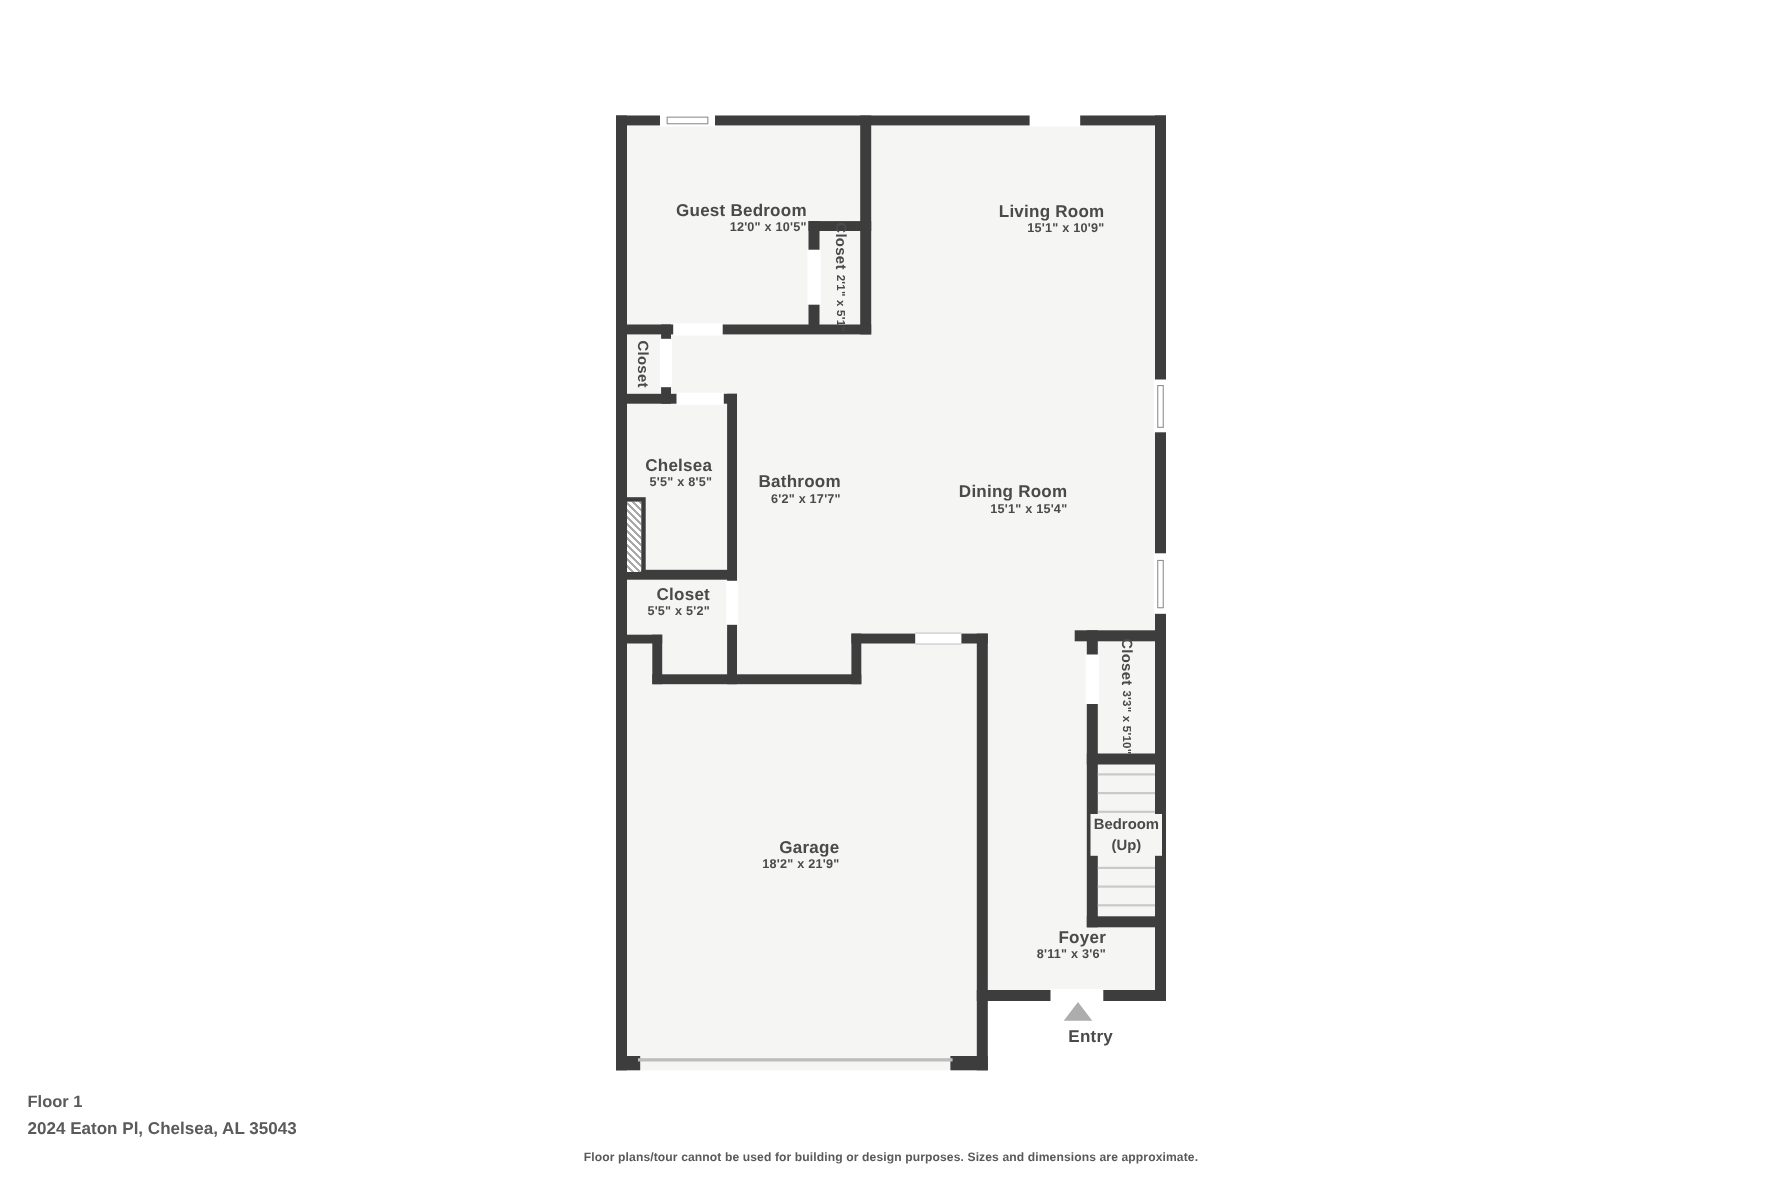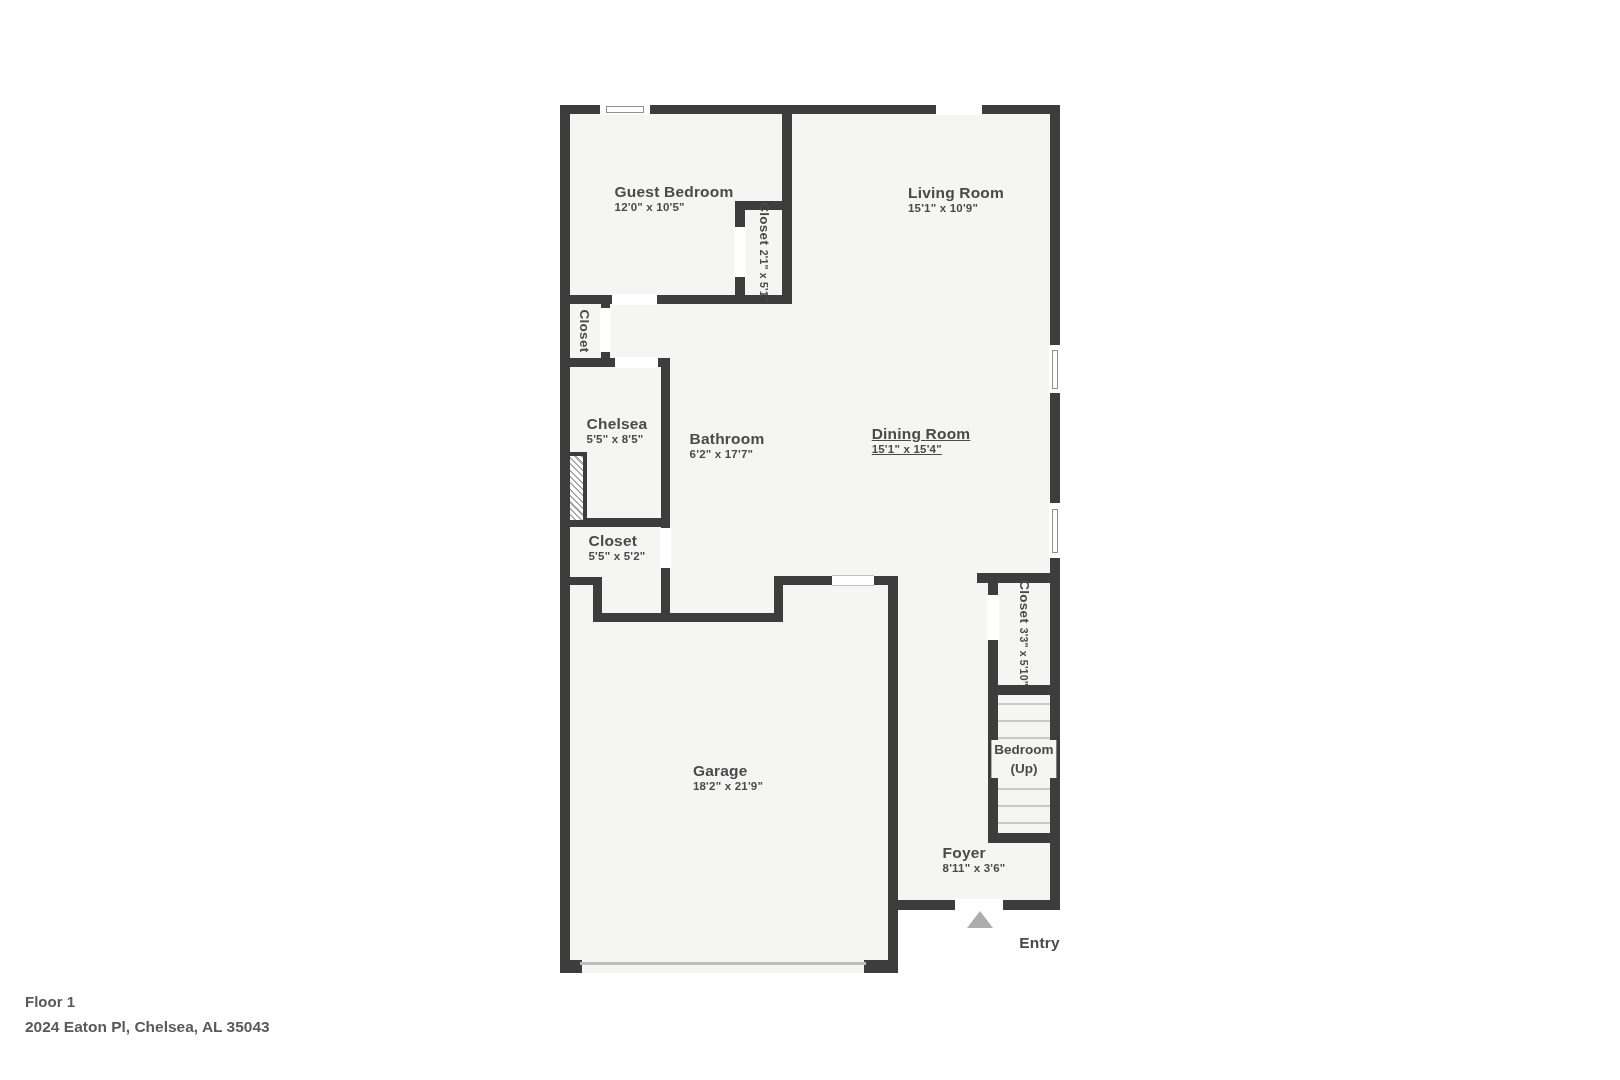--- a/index.html
+++ b/index.html
@@ -8,21 +8,21 @@
   }
   html,body{margin:0;padding:0;background:#ffffff;}
   #stage{position:relative;width:1620px;height:1080px;background:#ffffff;overflow:hidden;
          font-family:"Liberation Sans",sans-serif;color:var(--text);}
   .floor{position:absolute;background:var(--floor);}
   .w{position:absolute;background:var(--wall);}
   .gap{position:absolute;background:#ffffff;}
   .opening{position:absolute;background:#ffffff;border-top:1px solid #c2c2c2;border-bottom:1px solid #c2c2c2;box-sizing:border-box;}
   .sash{position:absolute;background:#ffffff;border:1px solid #8f8f8f;box-sizing:border-box;}
   .tread{position:absolute;background:var(--tread);height:2px;width:52px;left:998px;}
-  .room-label{position:absolute;transform:translate(-50%,-50%);text-align:left;white-space:nowrap;font-weight:bold;}
+  .room-label{position:absolute;transform:translate(-50%,-50%);text-align:right;white-space:nowrap;font-weight:bold;}
   .rname{font-size:15.5px;letter-spacing:.2px;}
   .rdims{font-size:11.5px;letter-spacing:.2px;}
   .vlabel{position:absolute;transform:translate(-50%,-50%);writing-mode:vertical-rl;font-weight:bold;white-space:nowrap;text-align:center;}
   .vlabel .vname{font-size:13.5px;letter-spacing:.3px;}
   .vlabel .vdims{font-size:10.5px;letter-spacing:.2px;}
   .stairs-label{position:absolute;transform:translate(-50%,-50%);text-align:center;font-weight:bold;
                 font-size:13.5px;line-height:19px;background:var(--floor);padding:0 3px;white-space:nowrap;}
   .hatch{position:absolute;left:566px;top:452px;width:21px;height:72px;box-sizing:border-box;border:4px solid var(--wall);
          background:repeating-linear-gradient(45deg,#ffffff 0 3px,#a9a9a9 3px 4.5px);}
   .triangle{position:absolute;left:967px;top:911px;width:0;height:0;
@@ -110,21 +110,21 @@
     <span class="vname">Closet</span>
   </div>
   <div class="room-label" style="left:617px;top:430px;">
     <div class="rname">Chelsea</div>
     <div class="rdims">5'5" x 8'5"</div>
   </div>
   <div class="room-label" style="left:727px;top:445px;">
     <div class="rname">Bathroom</div>
     <div class="rdims">6'2" x 17'7"</div>
   </div>
-  <div class="room-label" style="left:921px;top:440px;text-decoration:underline;">
+  <div class="room-label" style="left:921px;top:454px;">
     <div class="rname">Dining Room</div>
     <div class="rdims">15'1" x 15'4"</div>
   </div>
   <div class="room-label" style="left:617px;top:547px;">
     <div class="rname">Closet</div>
     <div class="rdims">5'5" x 5'2"</div>
   </div>
   <div class="room-label" style="left:728px;top:777px;">
     <div class="rname">Garage</div>
     <div class="rdims">18'2" x 21'9"</div>
@@ -136,18 +136,19 @@
   <div class="stairs-label" style="left:1024px;top:759px;">
     <div>Bedroom</div>
     <div>(Up)</div>
   </div>
   <div class="room-label" style="left:974px;top:859px;">
     <div class="rname">Foyer</div>
     <div class="rdims">8'11" x 3'6"</div>
   </div>
 
   <div class="triangle"></div>
-  <div class="room-label rname" style="left:1032px;top:943px;padding-left:15px;">Entry</div>
+  <div class="room-label rname" style="left:984px;top:943px;padding-left:15px;">Entry</div>
 
   <div class="addr">2024 Eaton Pl, Chelsea, AL 35043</div>
   <div class="floor-no">Floor 1</div>
+  <div class="disclaimer">Floor plans/tour cannot be used for building or design purposes. Sizes and dimensions are approximate.</div>
 
 </div>
 
 </body></html>

